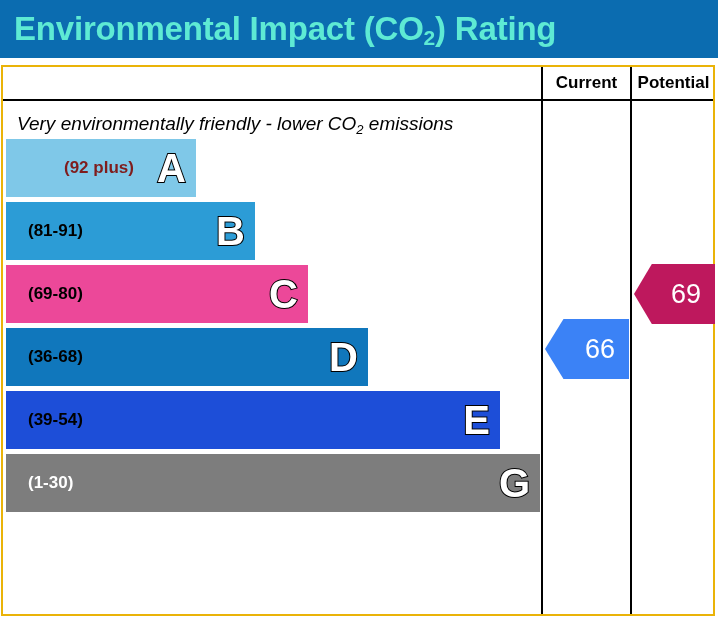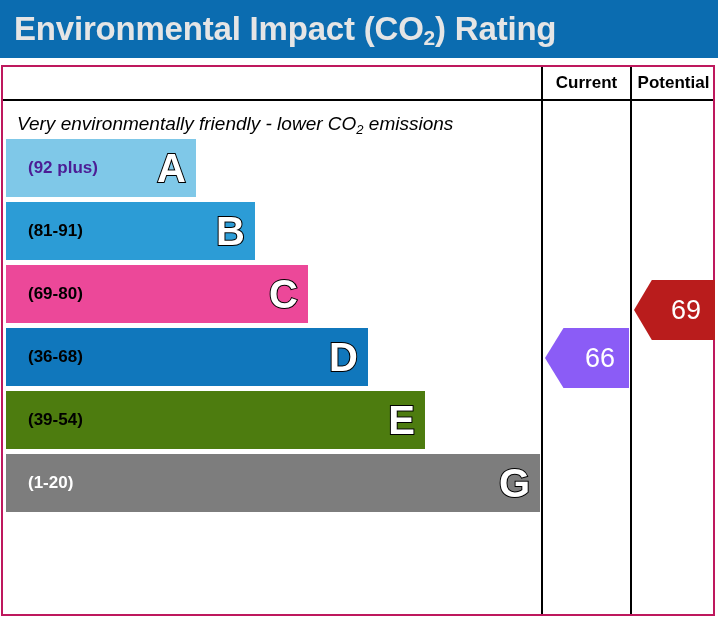--- a/index.html
+++ b/index.html
@@ -46,21 +46,21 @@
     top: 5px;
   }
 
   
   .table {
     position: absolute;
     left: 1px;
     top: 65px;
     width: 714px;
     height: 551px;
-    border: 2px solid #be185d;
+    border: 2px solid #eab308;
     box-sizing: border-box;
   }
   
   .vdiv {
     position: absolute;
     top: 0;
     bottom: 0;
     width: 2px;
     background: #000000;
   }
@@ -168,66 +168,66 @@
     font-weight: normal;
     font-family: "Liberation Sans", sans-serif;
   }
 </style>
 </head>
 <body>
 
 <div id="epc">
 
   <div class="banner" style="background: rgb(11, 108, 176);">
-    <div class="banner-title" style="color: #e5e5e5;"><span>Environmental Impact (CO</span><sub>2</sub><span>) Rating</span></div>
+    <div class="banner-title" style="color: #5eead4;"><span>Environmental Impact (CO</span><sub>2</sub><span>) Rating</span></div>
   </div>
 
   <div class="table">
 
     <div class="hdiv-head"></div>
     <div class="vdiv col1"></div>
     <div class="vdiv col2"></div>
 
     <div class="col-head current">Current</div>
     <div class="col-head potential">Potential</div>
 
     <div class="chart-area">
 
       <div class="caption top"><span>Very environmentally friendly - lower CO</span><sub>2</sub><span> emissions</span></div>
 
       <div class="bands">
         <div class="band" style="width: 190px; background: rgb(127, 200, 232);">
-          <span class="band-range" style="color: #4c1d95;">(92 plus)</span>
+          <span class="band-range" style="color: #7f1d1d; margin-left: 36px;">(92 plus)</span>
           <span class="band-letter">A</span>
         </div>
         <div class="band" style="width: 249px; background: rgb(44, 156, 214);">
           <span class="band-range" style="color: rgb(0, 0, 0);">(81-91)</span>
           <span class="band-letter">B</span>
         </div>
         <div class="band" style="width: 302px; background: #ec4899;">
           <span class="band-range" style="color: rgb(0, 0, 0);">(69-80)</span>
           <span class="band-letter">C</span>
         </div>
         <div class="band" style="width: 362px; background: rgb(16, 119, 188);">
           <span class="band-range" style="color: rgb(0, 0, 0);">(36-68)</span>
           <span class="band-letter">D</span>
         </div>
-        <div class="band" style="width: 419px; background: #4d7c0f;">
+        <div class="band" style="width: 494px; background: #1d4ed8;">
           <span class="band-range" style="color: rgb(0, 0, 0);">(39-54)</span>
           <span class="band-letter">E</span>
         </div>
         <div class="band" style="width: 534px; background: rgb(125, 125, 125);">
-          <span class="band-range" style="color: rgb(255, 255, 255);">(1-20)</span>
+          <span class="band-range" style="color: rgb(255, 255, 255);">(1-30)</span>
           <span class="band-letter">G</span>
         </div>
       </div>
 
     </div>
 
-    <div class="arrow" id="arrow-current" style="background: #8b5cf6; left: 542px; width: 84px; top: 261px;">
+    <div class="arrow" id="arrow-current" style="background: #3b82f6; left: 542px; width: 84px; top: 252px;">
       <span class="arrow-value">66</span>
     </div>
-    <div class="arrow" id="arrow-potential" style="background: #b91c1c; left: 631px; width: 81px; top: 213px;">
+    <div class="arrow" id="arrow-potential" style="background: #be185d; left: 631px; width: 81px; top: 197px;">
       <span class="arrow-value">69</span>
     </div>
 
   </div>
 </div>
 
 </body></html>

